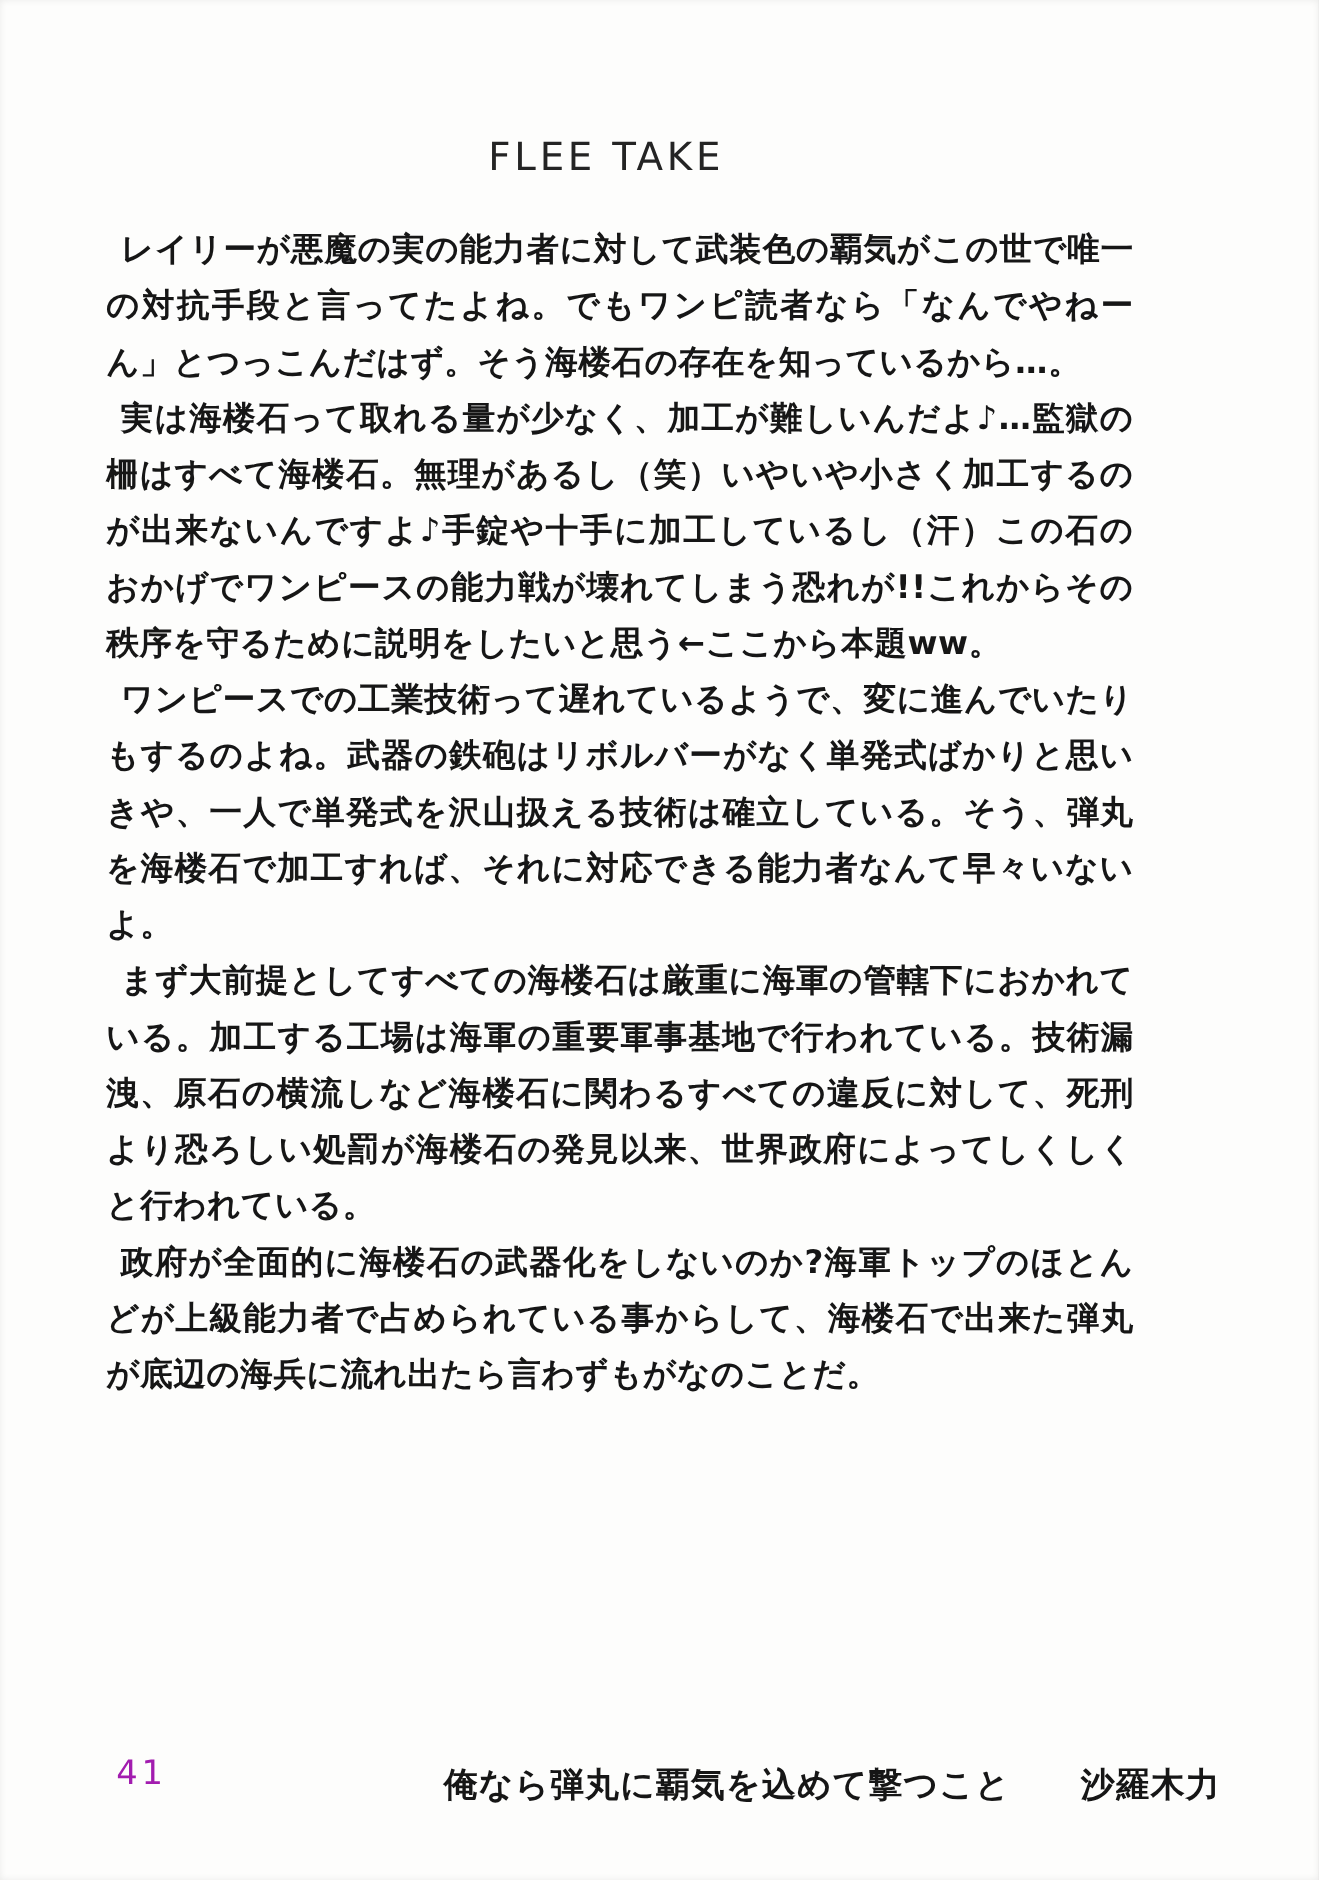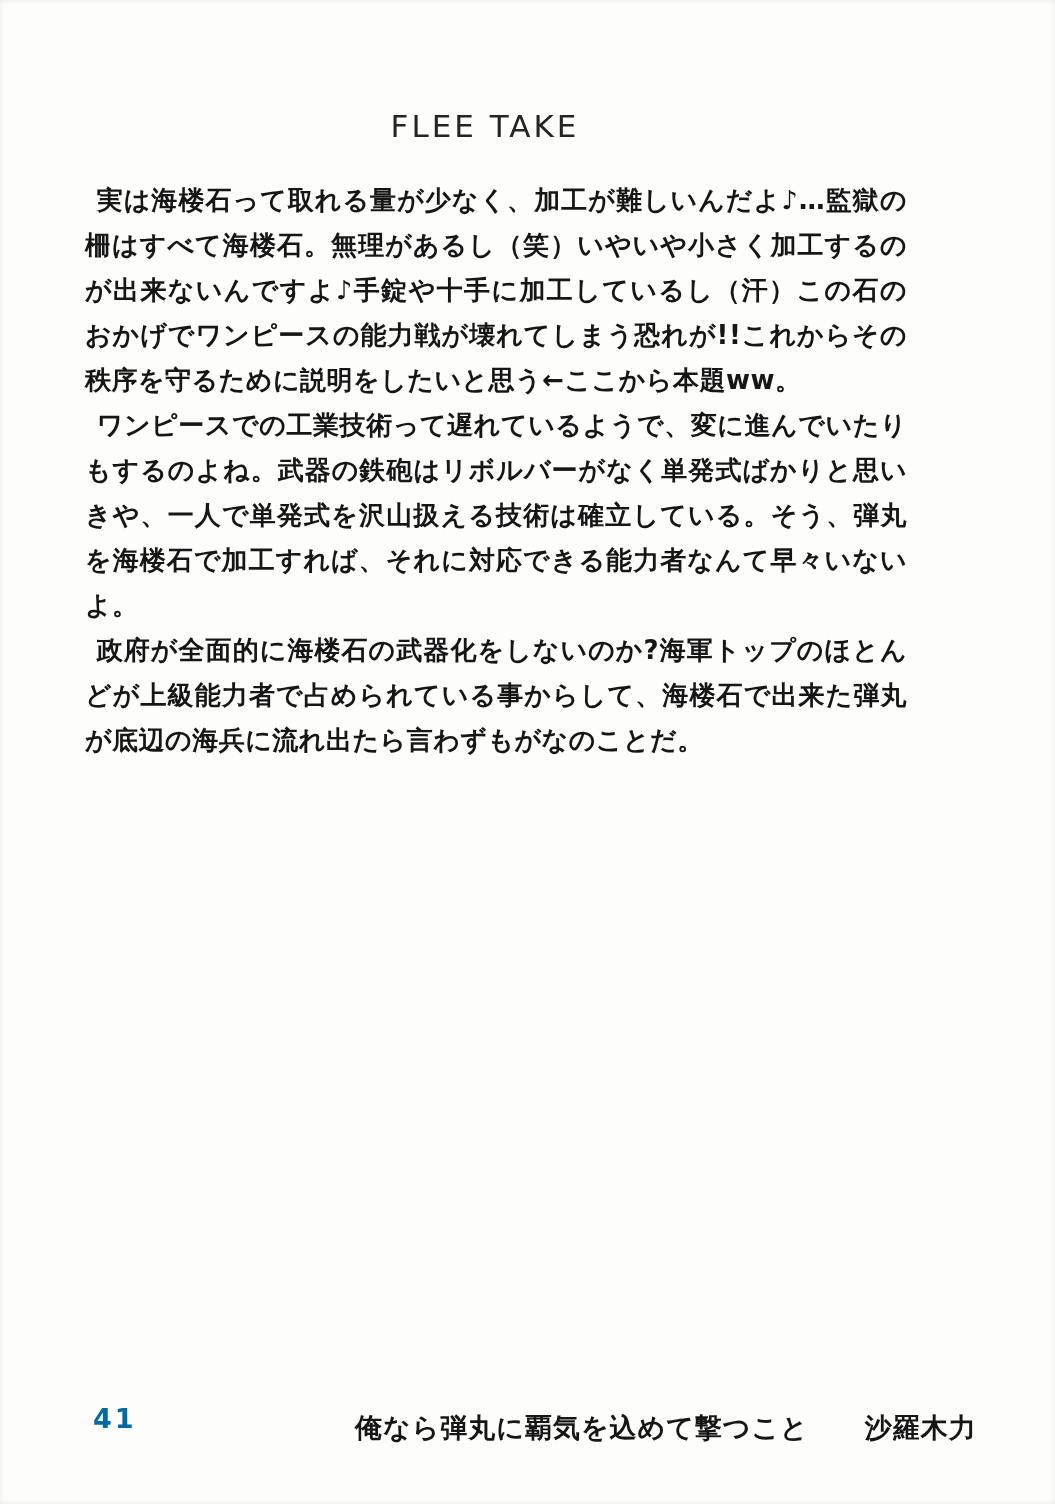--- a/index.html
+++ b/index.html
@@ -50,35 +50,37 @@
     font-weight: 700;
     letter-spacing: 1px;
     color: #161616;
     white-space: pre;
   }
   .page-number {
     position: absolute;
     left: 93px;
     top: 1403px;
     font-size: 27px;
-    font-weight: 700;
+    font-weight: 400;
     letter-spacing: 3px;
-    color: #0369a1;
+    color: #a21caf;
   }
 </style>
 </head>
 <body>
 
 <div class="doc-page">
 
   <h1 class="title">FLEE TAKE</h1>
 
   <div class="body-text">
+    <p>レイリーが悪魔の実の能力者に対して武装色の覇気がこの世で唯一の対抗手段と言ってたよね。でもワンピ読者なら「なんでやねーん」とつっこんだはず。そう海楼石の存在を知っているから…。</p>
     <p>実は海楼石って取れる量が少なく、加工が難しいんだよ♪…監獄の柵はすべて海楼石。無理があるし（笑）いやいや小さく加工するのが出来ないんですよ♪手錠や十手に加工しているし（汗）この石のおかげでワンピースの能力戦が壊れてしまう恐れが!!これからその秩序を守るために説明をしたいと思う←ここから本題ww。</p>
     <p>ワンピースでの工業技術って遅れているようで、変に進んでいたりもするのよね。武器の鉄砲はリボルバーがなく単発式ばかりと思いきや、一人で単発式を沢山扱える技術は確立している。そう、弾丸を海楼石で加工すれば、それに対応できる能力者なんて早々いないよ。</p>
+    <p>まず大前提としてすべての海楼石は厳重に海軍の管轄下におかれている。加工する工場は海軍の重要軍事基地で行われている。技術漏洩、原石の横流しなど海楼石に関わるすべての違反に対して、死刑より恐ろしい処罰が海楼石の発見以来、世界政府によってしくしくと行われている。</p>
     <p>政府が全面的に海楼石の武器化をしないのか?海軍トップのほとんどが上級能力者で占められている事からして、海楼石で出来た弾丸が底辺の海兵に流れ出たら言わずもがなのことだ。</p>
   </div>
 
   <div class="footer-note">俺なら弾丸に覇気を込めて撃つこと　　沙羅木力</div>
 
   <div class="page-number">41</div>
 
 </div>
 
 </body></html>

